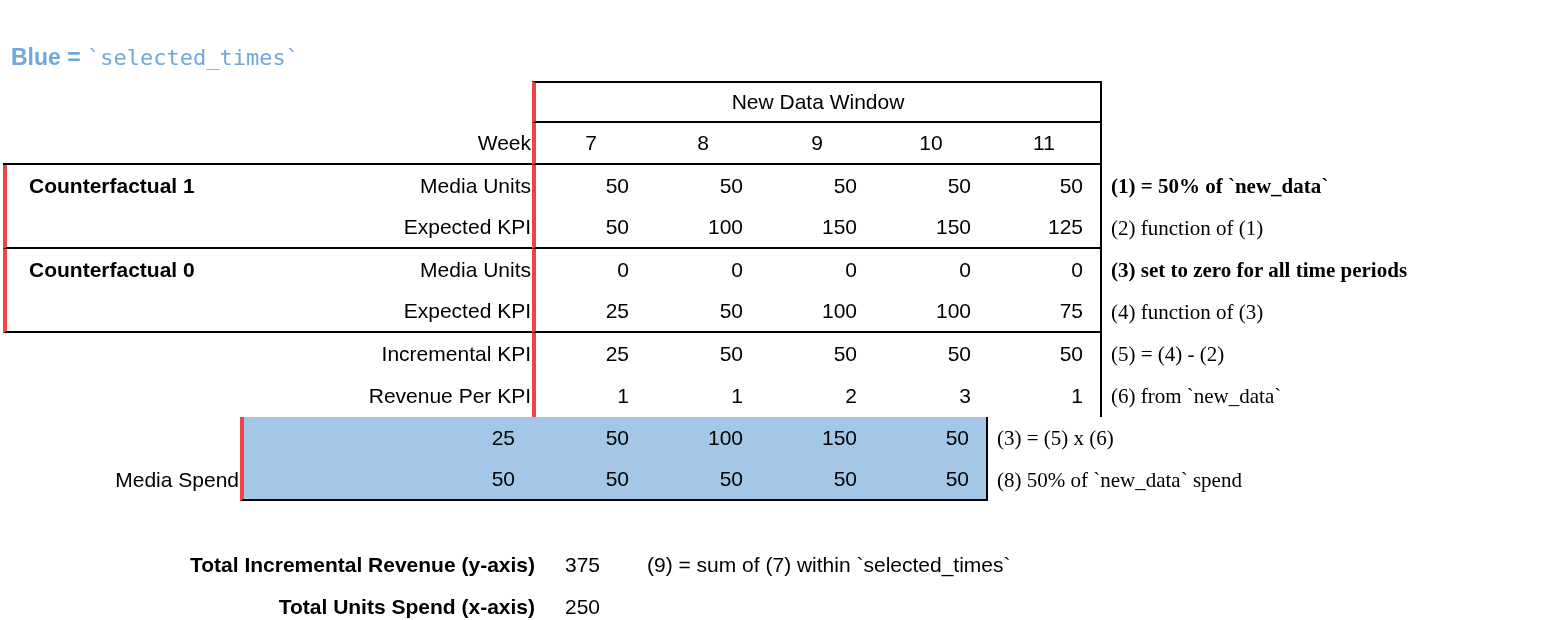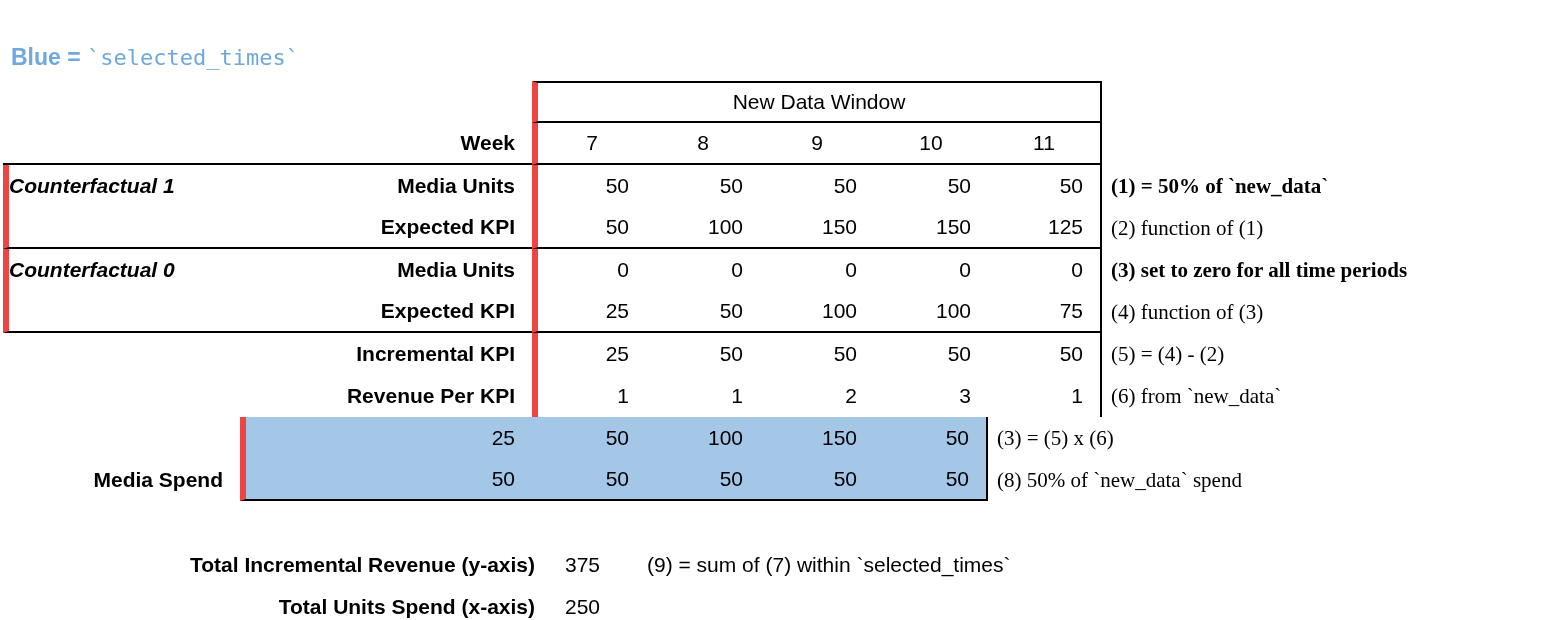--- a/index.html
+++ b/index.html
@@ -15,27 +15,27 @@
   
   .tbl{
     position:absolute;left:3px;top:53px;
     display:grid;
     grid-template-columns:237px 292px 114px 114px 114px 114px 114px 440px;
     grid-auto-rows:42px;
   }
   .cell{display:flex;align-items:center;font-size:21px;box-sizing:border-box;white-space:nowrap;}
   .hdr{justify-content:center;grid-column:3/8;}
   .span2{grid-column:1/3;}
-  .grp{font-weight:bold;font-style:italic;}
-  .lbl{justify-content:flex-end;padding-right:17px;font-weight:bold;}
+  .grp{padding-left:22px;font-weight:bold;}
+  .lbl{justify-content:flex-end;padding-right:1px;font-weight:normal;}
   .wk{justify-content:center;}
   .val{justify-content:flex-end;padding-right:17px;}
   .note{padding-left:9px;font-family:Liberation Serif, serif;}
   .b{font-weight:bold;}
-  .bl{border-left:6px solid #ef4444;text-align:center;}
+  .bl{border-left:4px solid #ef4444;text-align:center;}
   .br{border-right:2px solid #000;}
   .bt{border-top:2px solid #000;}
   .bb{border-bottom:2px solid #000;}
   .hl{background:#a4c7e8;}
 
   
   .totals{
     position:absolute;left:3px;top:516px;
     display:grid;grid-template-columns:532px 72px auto;grid-auto-rows:42px;text-align:center;
   }

